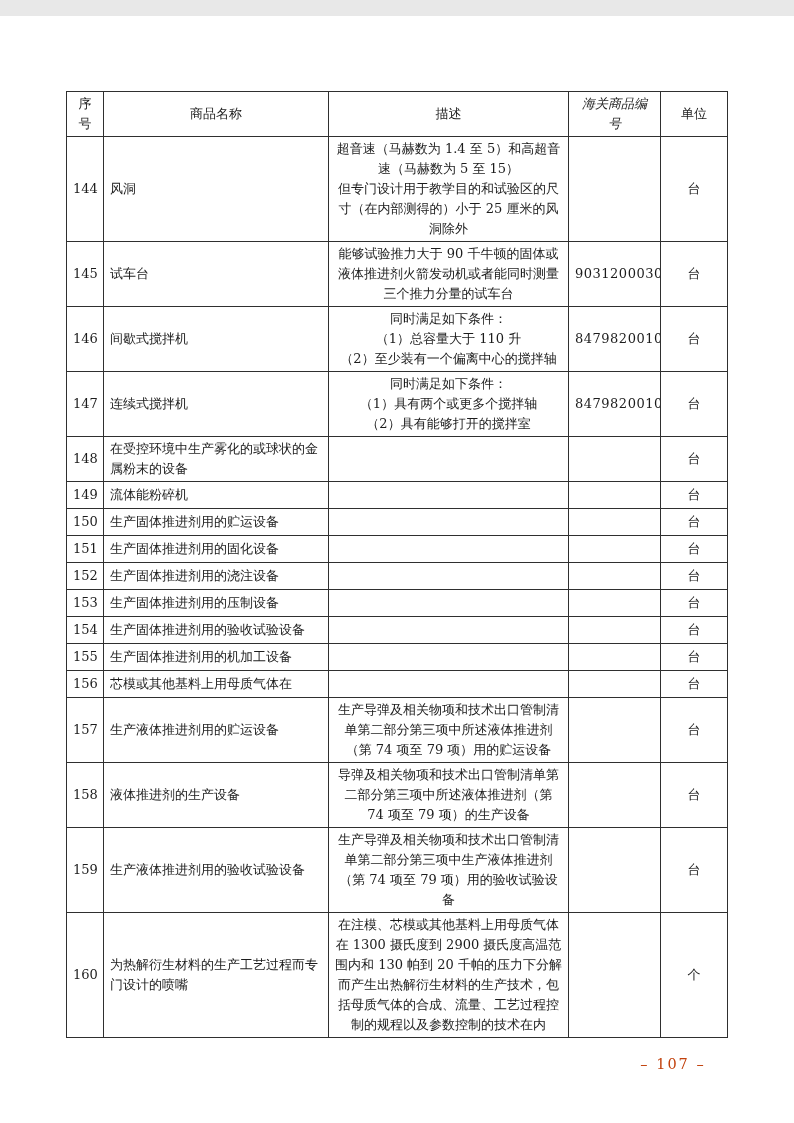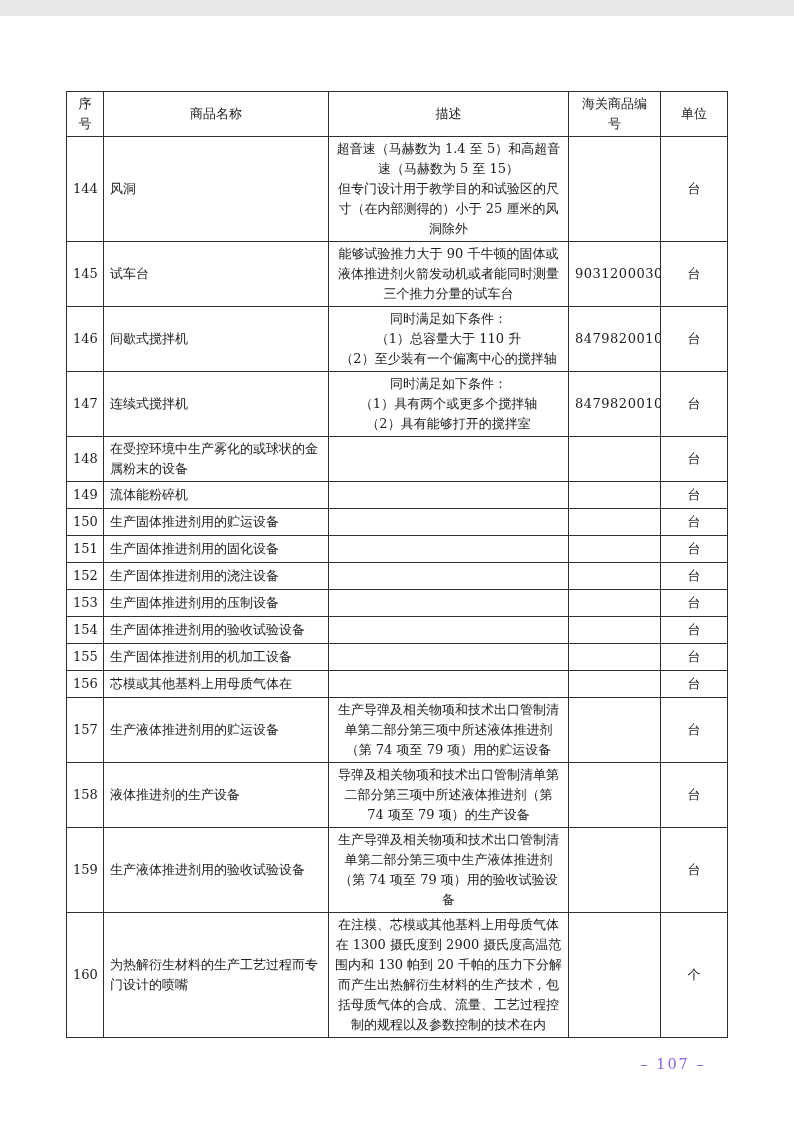--- a/index.html
+++ b/index.html
@@ -25,38 +25,38 @@
   .commodity th, .commodity td {
     border: 1px solid #2f2f2f;
     font-size: 13px;
     line-height: 20px;
     font-weight: normal;
     padding: 2px 6px;
     vertical-align: middle;
     overflow: hidden;
   }
   .commodity th { text-align: center; height: 40px; }
-  th.h-code { padding: 2px 13px; }
+  th.h-code { padding: 2px 13px; font-style: italic; }
   td.c-no   { text-align: center; }
   td.c-name { text-align: left; white-space: pre-wrap; }
   td.c-desc { text-align: center; white-space: pre-wrap; }
   td.c-code { text-align: right; letter-spacing: 0.5px; }
   td.c-unit { text-align: center; }
   tr.h27 td { height: 27px; }
   tr.h44 td { height: 44px; }
   tr.h62 td { height: 62px; }
   .page-number {
     position: absolute;
     left: 618px;
     top: 1040px;
     width: 110px;
     text-align: center;
     font-size: 14.5px;
     letter-spacing: 2px;
-    color: #8b5cf6;
+    color: #c2410c;
   }
 </style>
 </head>
 <body>
 
 <div class="page">
 
   <table class="commodity">
     <colgroup>
       <col style="width:37px">

